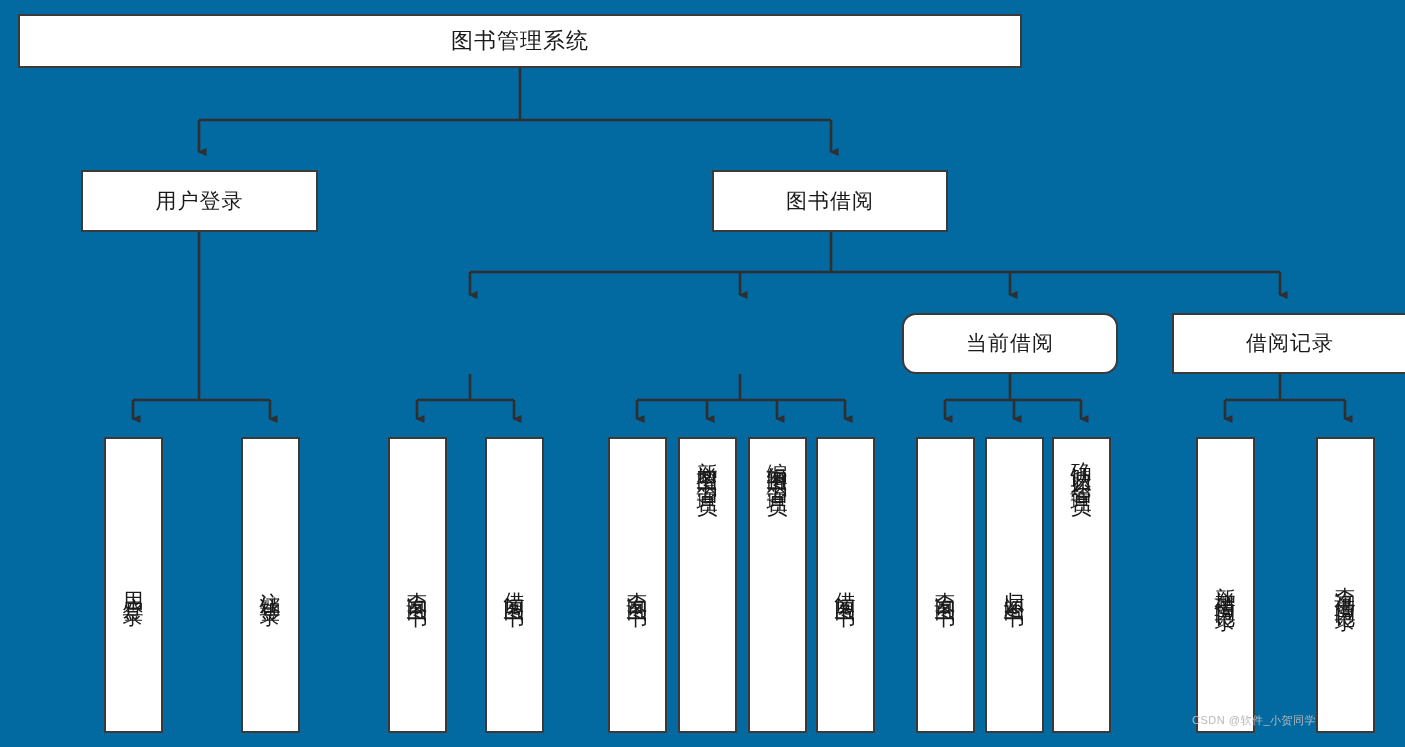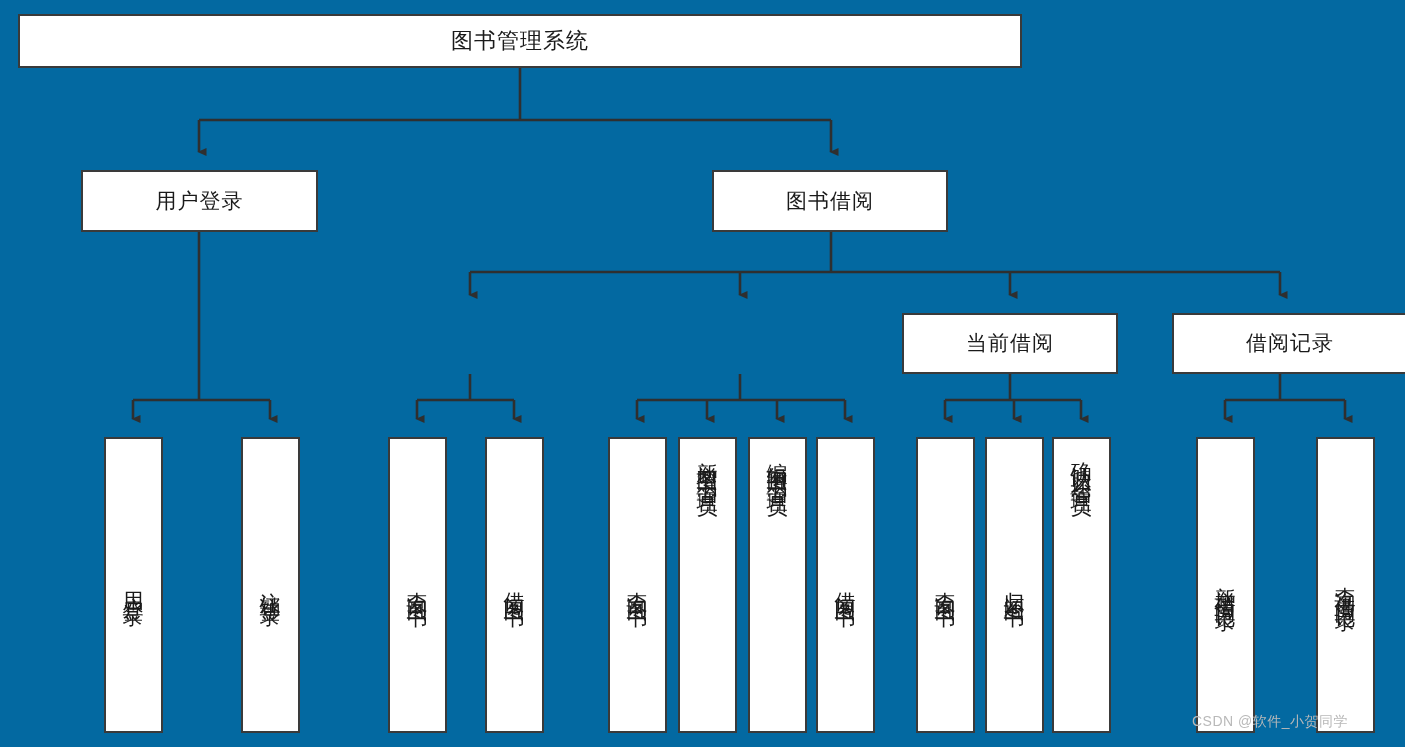--- a/index.html
+++ b/index.html
@@ -63,21 +63,21 @@
     line-height: 1;
     margin: 0 auto;
   }
   .node.vertical.centered {
     align-items: center;
     padding-top: 0;
   }
   .watermark {
     position: absolute;
     color: #b9b9b9;
-    font-size: 14px;
+    font-size: 11px;
     letter-spacing: 0.5px;
     white-space: nowrap;
     user-select: none;
   }
 </style>
 </head>
 <body>
 
 <div id="canvas">
 
@@ -136,21 +136,21 @@
     <span class="node-label">图书管理系统</span>
   </div>
 
   <div class="node horizontal" style="left:81px; top:170px; width:237px; height:62px;">
     <span class="node-label">用户登录</span>
   </div>
   <div class="node horizontal" style="left:712px; top:170px; width:236px; height:62px;">
     <span class="node-label">图书借阅</span>
   </div>
 
-  <div class="node horizontal" style="left:902px; top:313px; width:216px; height:61px;">
+  <div class="node horizontal" style="left:902px; top:313px; width:216px; height:61px;border-radius:14px;">
     <span class="node-label">当前借阅</span>
   </div>
   <div class="node horizontal" style="left:1172px; top:313px; width:236px; height:61px;">
     <span class="node-label">借阅记录</span>
   </div>
 
   <div class="node vertical centered" style="left:104px; top:437px; width:59px; height:296px;">
     <span class="node-label">用户登录</span>
   </div>
   <div class="node vertical centered" style="left:241px; top:437px; width:59px; height:296px;">

